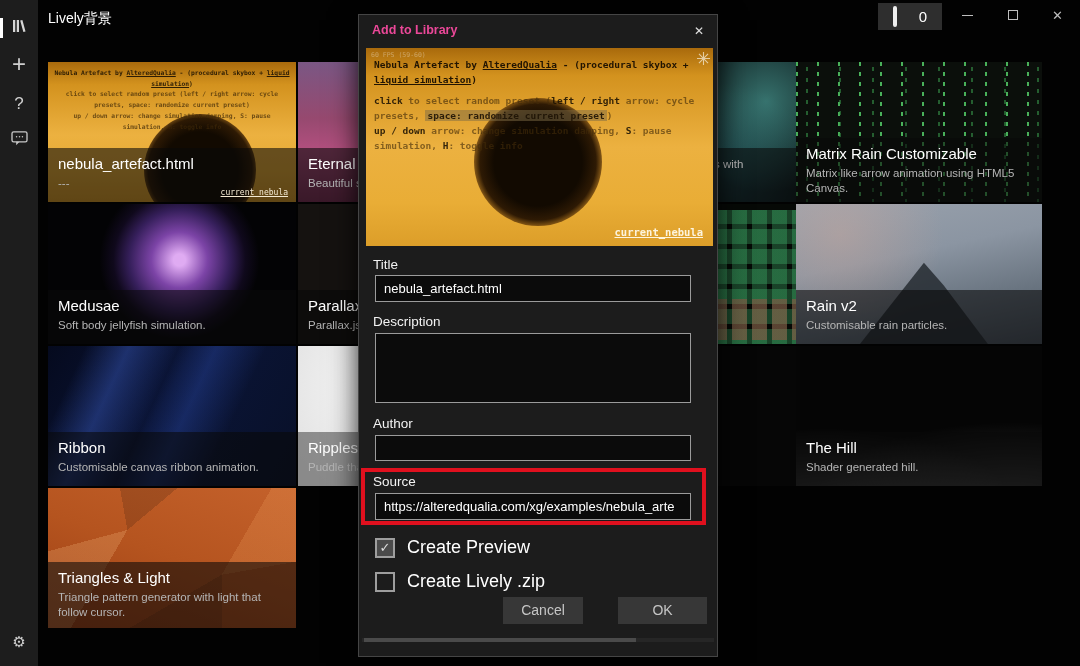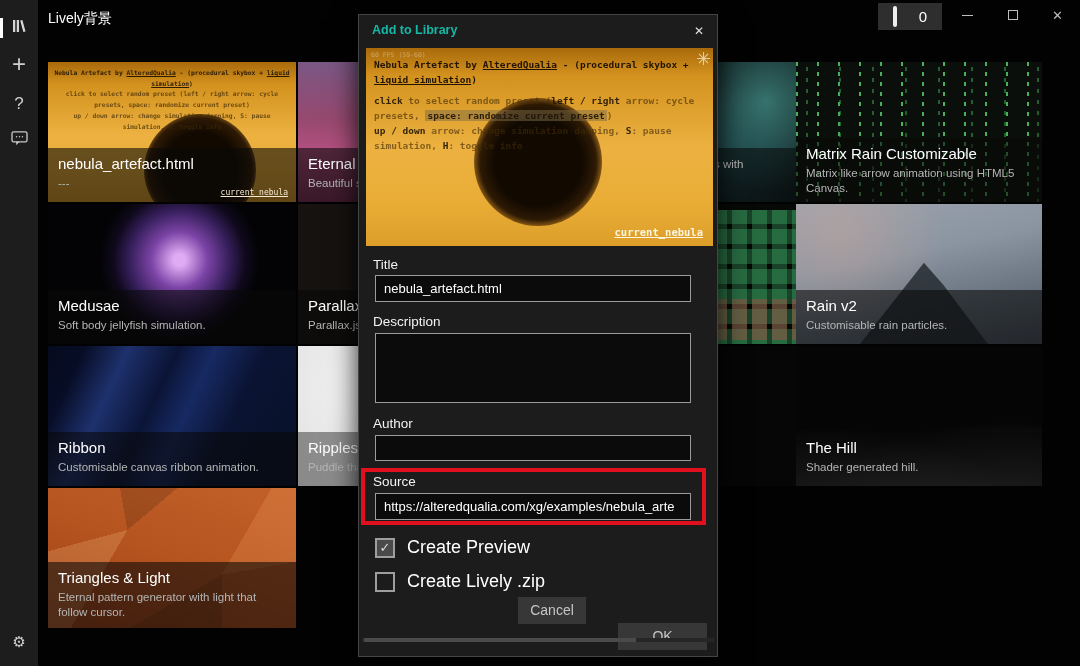--- a/index.html
+++ b/index.html
@@ -87,21 +87,21 @@
   .t-hill .art { background:radial-gradient(ellipse 300px 120px at 12% 112%, rgba(255,255,255,.2), transparent 62%),
       radial-gradient(ellipse 320px 130px at 88% 112%, rgba(255,255,255,.22), transparent 62%), #050505; }
   .t-triangles .art { background:
       conic-gradient(from 210deg at 32% 30%, rgba(255,200,140,.22) 0 45deg, transparent 45deg 140deg, rgba(0,0,0,.15) 140deg 200deg, transparent 200deg),
       conic-gradient(from 30deg at 70% 62%, rgba(255,180,110,.18) 0 50deg, transparent 50deg 150deg, rgba(0,0,0,.12) 150deg 210deg, transparent 210deg),
       linear-gradient(200deg,#c4612b 0%,#b5541f 50%,#9c3f14 100%); }
 
   
   .dialog { position:absolute; left:358px; top:14px; width:360px; height:643px; background:#1c1c1c;
       border:1px solid #454545; z-index:10; box-shadow:0 6px 26px rgba(0,0,0,.85); }
-  .dlg-title { position:absolute; left:13px; top:8px; font-size:12.5px; font-weight:bold; color:#14b8a6; }
+  .dlg-title { position:absolute; left:13px; top:8px; font-size:12.5px; font-weight:bold; color:#ec4899; }
   .dlg-close { position:absolute; right:6px; top:4px; width:24px; height:24px; display:flex; align-items:center;
       justify-content:center; color:#e0e0e0; font-size:12px; }
 
   .preview { position:absolute; left:7px; top:33px; width:347px; height:198px; overflow:hidden;
       background:linear-gradient(180deg,#a96a0c 0%,#d3921e 14%,#ecb140 50%,#e9ad36 78%,#dc9e29 100%); }
   .preview::before { content:""; position:absolute; left:108px; top:50px; width:128px; height:128px; border-radius:50%;
       background:radial-gradient(circle, #120a01 0 44px, #2e1a04 58px, rgba(110,62,8,.6) 66px, rgba(150,90,15,0) 80px); }
   .pv-fps { position:absolute; left:5px; top:3px; font-family:"DejaVu Sans Mono",monospace; font-size:6.5px;
       color:rgba(255,255,255,.34); }
   .pv-info { position:absolute; left:8px; top:10px; right:8px; text-align:left;
@@ -127,22 +127,22 @@
 
   .cb-row { position:absolute; left:16px; display:flex; align-items:center; gap:12px; }
   .cb1 { top:522px; } .cb2 { top:556px; }
   .cbx { width:20px; height:20px; border:2px solid #9e9e9e; color:#dcdcdc; font-size:13px; line-height:16px;
       text-align:center; background:transparent; }
   .cbx.checked { background:#4a4a4a; }
   .cb-label { color:#fff; font-size:18px; }
 
   .btn { position:absolute; top:582px; height:27px; background:#373737; color:#c6c6c6; font-size:14px;
       text-align:center; line-height:27px; }
-  .btn-cancel { left:159px; width:68px; }
-  .btn-ok { left:259px; width:89px;margin-top:26px; }
+  .btn-cancel { left:144px; width:80px; }
+  .btn-ok { left:259px; width:89px; }
 
   .hscroll { position:absolute; left:3px; right:3px; top:623px; height:4px; background:#262626; }
   .hthumb { position:absolute; left:2px; top:0; width:272px; height:4px; background:#4a4a4a; }
 </style>
 </head>
 <body>
 
 <div class="app">
 
   <div class="sidebar">
@@ -289,21 +289,21 @@
       <div class="cap">
         <div class="cap-t">The Hill</div>
         <div class="cap-s">Shader generated hill.</div>
       </div>
     </div>
 
     <div class="tile t-triangles" style="left:48px;top:488px">
       <div class="art"></div>
       <div class="cap" style="min-height:66px">
         <div class="cap-t">Triangles &amp; Light</div>
-        <div class="cap-s">Eternal pattern generator with light that follow cursor.</div>
+        <div class="cap-s">Triangle pattern generator with light that follow cursor.</div>
       </div>
     </div>
   </div>
 
   <div class="dialog">
     <div class="dlg-title">Add to Library</div>
     <div class="dlg-close">
       <span>✕</span>
     </div>
 

